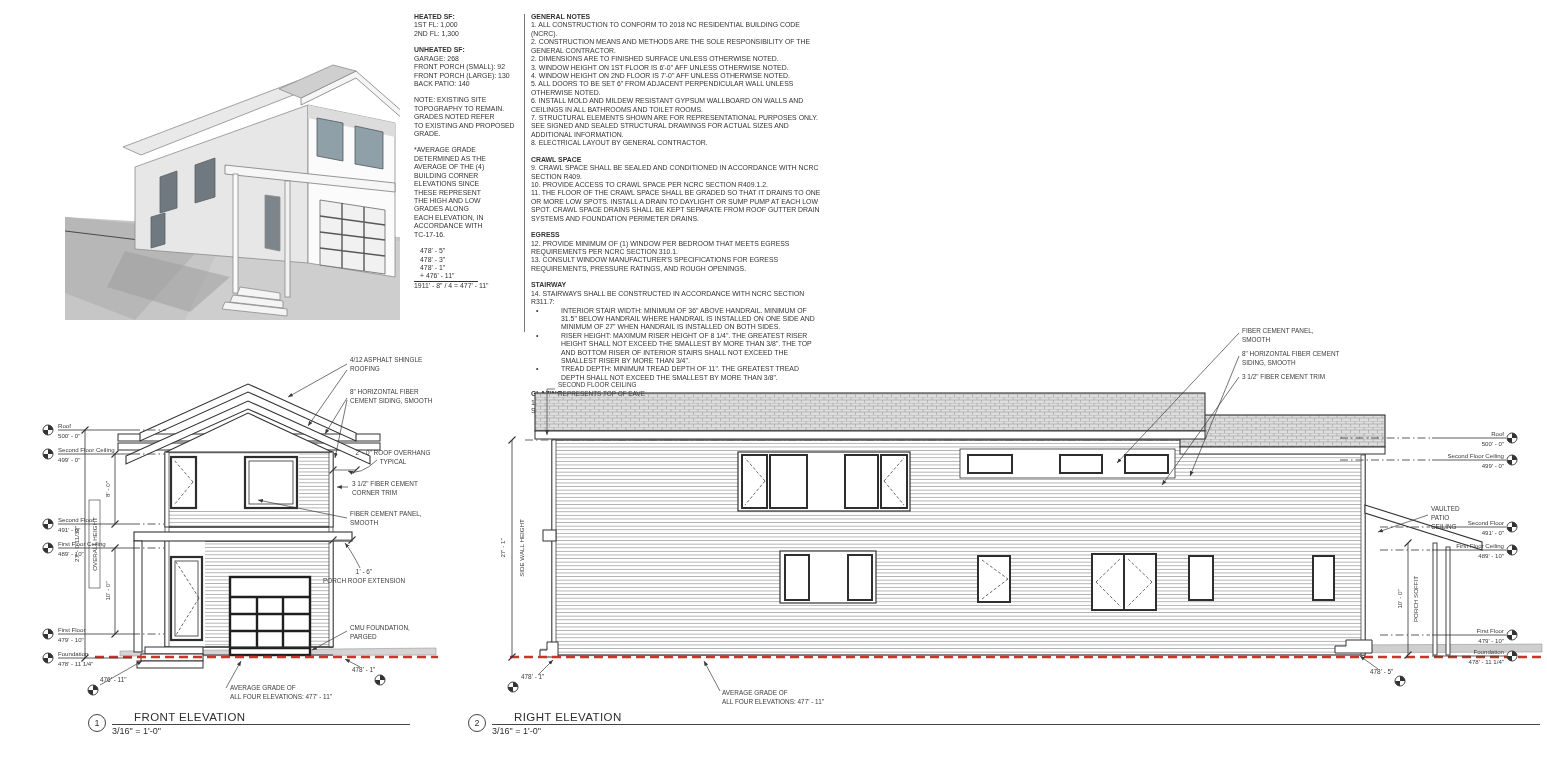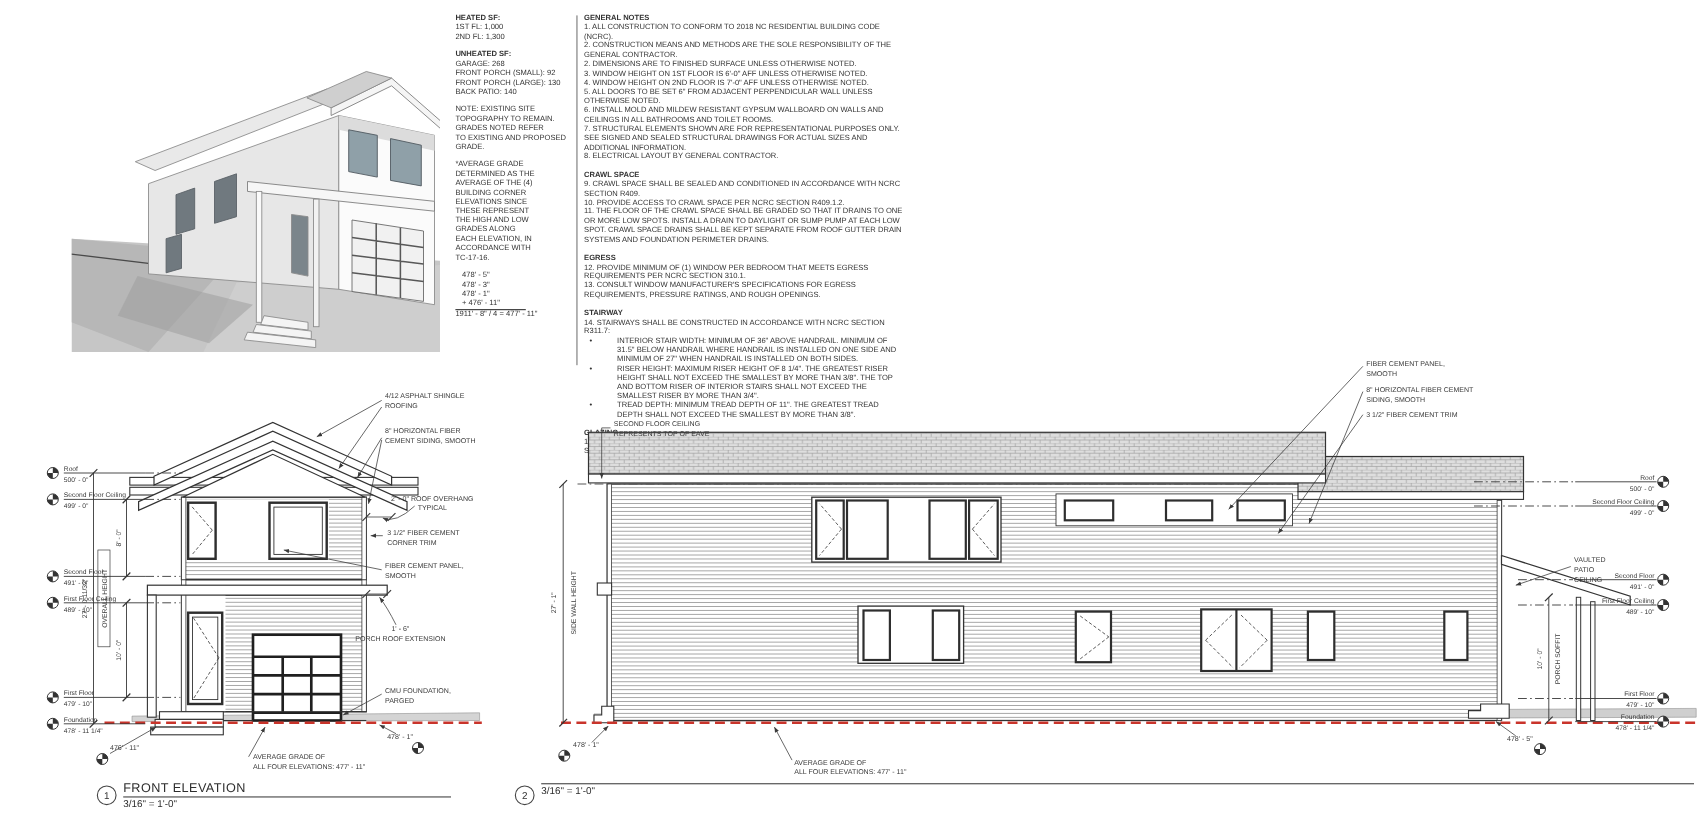--- a/index.html
+++ b/index.html
@@ -19,21 +19,21 @@
   #col-divider{left:524px;top:14px;width:1px;height:318px;background:#777;}
   
   svg text{font-family:"Liberation Sans",sans-serif;fill:#3a3a3a;}
   .t{font-size:6.4px;}
   .lvl{font-size:6.1px;}
   .dimt{font-size:6.2px;}
   
   .tblock{position:absolute;display:flex;align-items:flex-start;}
   .tb-num{width:16px;height:16px;border:1.2px solid #444;border-radius:50%;font-size:9px;
           display:flex;align-items:center;justify-content:center;margin-right:6px;margin-top:3px;color:#333;}
-  .tb-title{font-size:11.5px;letter-spacing:.4px;color:#2e2e2e;}
+  .tb-title{font-size:11.5px;letter-spacing:.4px;color:#2e2e2e;margin-left:22px;}
   .tb-rule{border-top:1.2px solid #444;margin:1px 0 1px 0;}
   .tb-scale{font-size:9px;color:#2e2e2e;}
 </style>
 </head>
 <body>
 
 <div id="sheet">
 
   <svg class="abs" style="left:65px;top:25px" width="335" height="295" viewBox="0 0 335 295">
     <g>
@@ -521,18 +521,19 @@
       <div class="tb-rule" style="width:298px"></div>
       <div class="tb-scale">3/16" = 1'-0"</div>
     </div>
   </div>
 
   <div class="tblock" style="left:468px;top:711px">
     <div class="tb-num">
       <span>2</span>
     </div>
     <div class="tb-main">
+      <div class="tb-title">RIGHT ELEVATION</div>
       <div class="tb-rule" style="width:1048px"></div>
       <div class="tb-scale">3/16" = 1'-0"</div>
     </div>
   </div>
 
 </div>
 
 </body></html>

